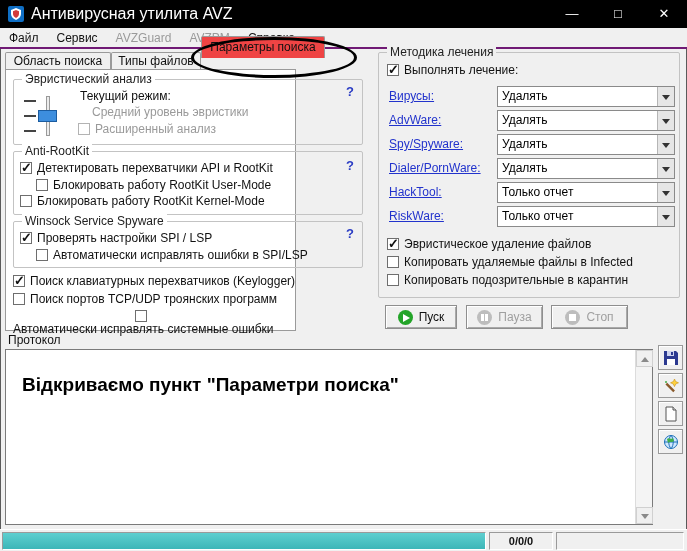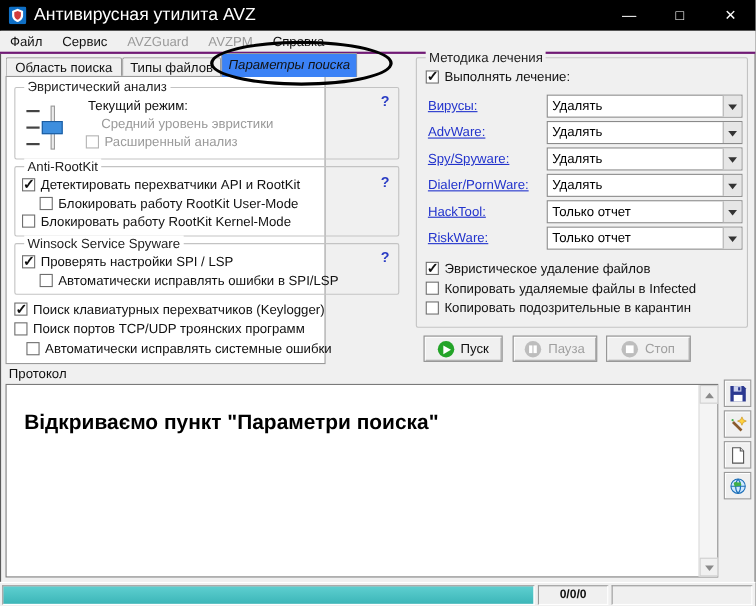--- a/index.html
+++ b/index.html
@@ -13,21 +13,21 @@
   .wbtn{position:absolute;top:0;width:46px;height:28px;text-align:center;line-height:28px;color:#fff;font-size:13px;cursor:default;}
   .wbtn.min{right:92px;} .wbtn.max{right:46px;} .wbtn.close{right:0;}
 
   
   .menubar{position:absolute;left:0;top:28px;width:687px;height:21px;background:#f0f0f0;border-bottom:2px solid #701a75;}
   .menu-item{display:inline-block;padding:0 9px;line-height:20px;font-size:12px;color:#111;}
   .menu-item.disabled{color:#9a9a9a;}
 
   
   .tab{position:absolute;top:52px;height:17px;background:#f0f0f0;border:1px solid #9a9a9a;border-bottom:none;border-radius:2px 2px 0 0;font-size:12px;text-align:center;line-height:16px;color:#111;}
-  .tab.active{top:48px;height:22px;background:#3b82f6;line-height:21px;z-index:6;font-style:italic;}
+  .tab.active{top:36px;height:22px;background:#ef4444;line-height:21px;z-index:6;}
   .annotation-ellipse{position:absolute;left:191px;top:37px;width:166px;height:41px;border:3px solid #000;border-radius:50%;z-index:20;pointer-events:none;}
 
   
   .page{position:absolute;left:5px;top:69px;width:291px;height:262px;background:#fff;border:1px solid #9a9a9a;z-index:5;}
   .group{position:absolute;border:1px solid #c3c3c3;border-radius:2px;}
   .group>.caption{position:absolute;top:-8px;left:8px;background:#fff;padding:0 3px;font-size:12px;color:#222;white-space:nowrap;}
   .rgroup>.caption{background:#f0f0f0;}
   .lbl{position:absolute;font-size:12px;color:#111;white-space:nowrap;}
   .lbl.dim{color:#9a9a9a;}
   .help-q{position:absolute;font-size:13px;font-weight:bold;color:#2a3cc4;cursor:pointer;}
@@ -162,21 +162,21 @@
     </div>
 
     <div class="cb checked" style="left:7px;top:204px;">
       <span class="box"></span>
       <span>Поиск клавиатурных перехватчиков (Keylogger)</span>
     </div>
     <div class="cb" style="left:7px;top:222px;">
       <span class="box"></span>
       <span>Поиск портов TCP/UDP троянских программ</span>
     </div>
-    <div class="cb" style="left:18px;top:240px;">
+    <div class="cb" style="left:7px;top:240px;flex-direction:column;">
       <span class="box"></span>
       <span>Автоматически исправлять системные ошибки</span>
     </div>
   </div>
 
   <div class="group rgroup" style="left:378px;top:52px;width:302px;height:246px;">
     <span class="caption">Методика лечения</span>
     <div class="cb checked" style="left:8px;top:10px;">
       <span class="box"></span>
       <span>Выполнять лечение:</span>

